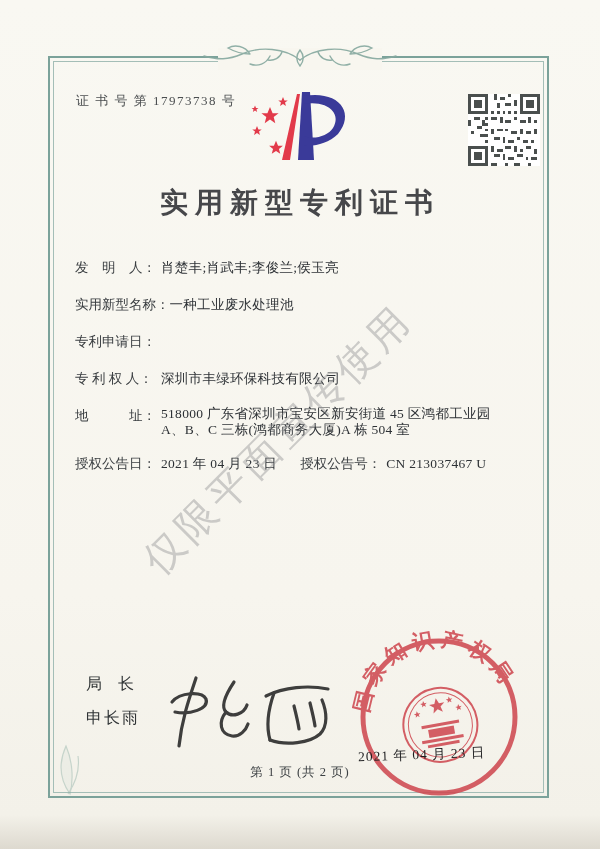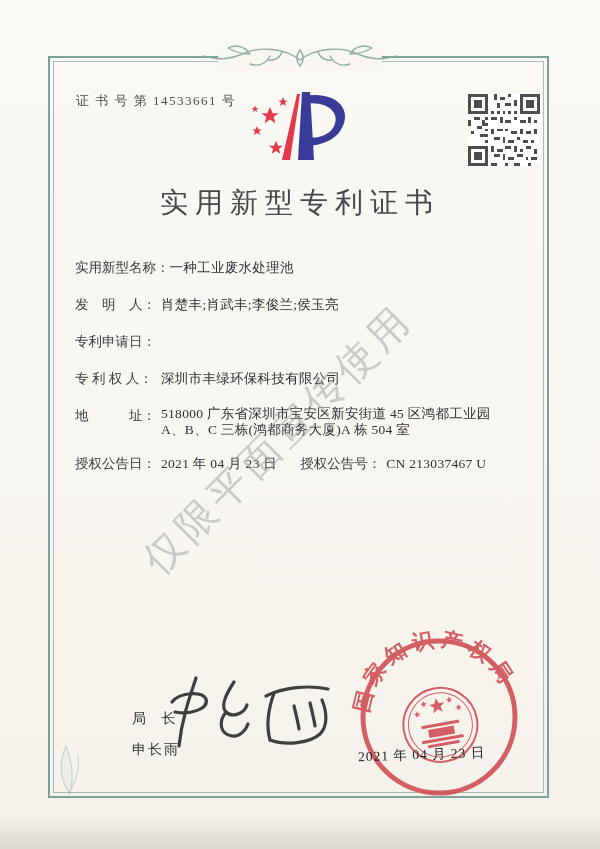--- a/index.html
+++ b/index.html
@@ -22,42 +22,42 @@
     border:1px solid #a4beb7;
   }
   .cert-no{
     position:absolute;left:76px;top:92px;
     font-size:13px;letter-spacing:1.5px;color:#4b4e50;
   }
   .logo{position:absolute;left:240px;top:84px;}
   .qr{position:absolute;left:468px;top:94px;width:72px;height:72px;}
   .title{
     position:absolute;left:0;top:184px;width:100%;text-align:center;
-    font-size:28px;font-weight:400;letter-spacing:7px;color:#46474a;
+    font-size:28px;font-weight:700;letter-spacing:7px;color:#46474a;
   }
   .fields{position:absolute;left:75px;top:258px;width:460px;font-size:13.5px;}
   .frow{display:flex;margin-bottom:17px;line-height:20px;}
   .flabel{flex:0 0 86px;white-space:pre;color:#3a3e41;}
   .fvalue{color:#2e3236;letter-spacing:0.3px;}
   .frow-address{margin-bottom:0;}
   .frow-address .fvalue{width:352px;line-height:16px;}
   .frow-grant{margin-top:16px;}
   .grant2{margin-left:23px;display:flex;}
   .body-text{
     position:absolute;left:75px;top:498px;width:456px;
     font-size:13.5px;line-height:26.5px;letter-spacing:0.5px;color:#34383b;
   }
   .body-text p{margin:0;text-indent:2em;}
   .watermark{
     position:absolute;left:88px;top:412px;width:380px;
     transform:rotate(-45deg);transform-origin:center;
     font-size:40px;letter-spacing:5px;color:#8f9092;opacity:0.42;
     white-space:nowrap;pointer-events:none;z-index:6;text-align:center;
   }
-  .director-block{position:absolute;left:86px;top:710px;font-size:14px;color:#2f3335;margin-left:46px;}
+  .director-block{position:absolute;left:86px;top:674px;font-size:16px;color:#2f3335;}
   .director-title{letter-spacing:6px;}
   .director-name{margin-top:13px;letter-spacing:2px;}
   .signature{position:absolute;left:162px;top:672px;z-index:4;}
   .seal{position:absolute;left:352px;top:630px;z-index:5;}
   .seal-date{
     position:absolute;left:358px;top:746px;z-index:7;
     font-size:13.5px;color:#1d1d1f;letter-spacing:1px;transform:rotate(-2deg);
   }
   .page-indicator{
     position:absolute;left:0;top:764px;width:100%;text-align:center;
@@ -89,21 +89,21 @@
       <path d="M60,12 C55,4 45,2 38,6 C45,10 52,12 60,12"></path>
       <path d="M160,12 C165,4 175,2 182,6 C175,10 168,12 160,12"></path>
       <path d="M80,14 C76,22 68,25 60,22"></path>
       <path d="M140,14 C144,22 152,25 160,22"></path>
       <path d="M110,8 C106,13 106,19 110,24 C114,19 114,13 110,8"></path>
       <path d="M92,10 C90,16 84,19 78,18"></path>
       <path d="M128,10 C130,16 136,19 142,18"></path>
     </g>
   </svg>
 
-  <div class="cert-no">证 书 号 第 14533661 号</div>
+  <div class="cert-no">证 书 号 第 17973738 号</div>
 
   <svg class="logo" width="125" height="88" viewBox="0 0 125 88">
     <g>
       <polygon fill="#e23a4a" points="57,10 60,10 50,76 42,76"></polygon>
       <polygon fill="#3a3a99" points="62,8 70,8 74,76 58,76"></polygon>
       <path fill="#3a3a99" d="M64,12 C98,6 116,28 98,50 C88,60 72,63 64,61 L64,52 C74,56 88,52 93,44 C102,30 88,16 64,20 Z"></path>
       <g fill="#e23a4a">
         <polygon transform="translate(30,32) scale(1.0)" points="0,-9 2.6,-2.8 8.6,-2.8 3.7,1.1 5.3,7.3 0,3.6 -5.3,7.3 -3.7,1.1 -8.6,-2.8 -2.6,-2.8"></polygon>
         <polygon transform="translate(43,18) scale(0.55)" points="0,-9 2.6,-2.8 8.6,-2.8 3.7,1.1 5.3,7.3 0,3.6 -5.3,7.3 -3.7,1.1 -8.6,-2.8 -2.6,-2.8"></polygon>
         <polygon transform="translate(17,47) scale(0.55)" points="0,-9 2.6,-2.8 8.6,-2.8 3.7,1.1 5.3,7.3 0,3.6 -5.3,7.3 -3.7,1.1 -8.6,-2.8 -2.6,-2.8"></polygon>
@@ -119,26 +119,26 @@
     <path class="qw" d="M1,1h5v5h-5z M19,1h5v5h-5z M1,19h5v5h-5z"></path>
     <path class="qd" d="M2,2h3v3h-3z M20,2h3v3h-3z M2,20h3v3h-3z"></path>
     <path class="qd" d="M8,6h1v1h-1z M10,6h1v1h-1z M12,6h1v1h-1z M14,6h1v1h-1z M16,6h1v1h-1z M6,8h1v1h-1z M6,10h1v1h-1z M6,12h1v1h-1z M6,14h1v1h-1z M6,16h1v1h-1z"></path>
     <path class="qd" d="M9,0h1v2h-1z M11,1h2v1h-2z M14,0h1v1h-1z M16,2h1v2h-1z M10,3h1v2h-1z M13,3h2v1h-2z M8,8h2v1h-2z M11,8h1v2h-1z M13,9h2v1h-2z M16,8h1v1h-1z M18,9h2v1h-2z M21,8h1v2h-1z M23,9h1v1h-1z M0,9h1v2h-1z M2,8h2v1h-2z M5,9h1v2h-1z M3,11h2v1h-2z M1,13h1v1h-1z M4,14h2v1h-2z M8,12h1v2h-1z M10,12h2v1h-2z M13,12h1v1h-1z M15,13h2v1h-2z M18,12h1v2h-1z M20,13h2v1h-2z M23,12h1v2h-1z M9,15h2v1h-2z M12,15h1v2h-1z M14,16h2v1h-2z M17,15h1v1h-1z M19,16h2v1h-2z M22,16h1v1h-1z M8,18h1v2h-1z M10,19h2v1h-2z M13,18h2v1h-2z M16,18h1v2h-1z M18,19h1v1h-1z M20,18h2v1h-2z M23,19h1v2h-1z M9,21h2v1h-2z M12,21h1v2h-1z M14,22h2v1h-2z M17,21h2v1h-2z M20,22h1v1h-1z M22,22h2v1h-2z M8,24h2v1h-2z M13,24h1v1h-1z M16,24h2v1h-2z M21,24h1v1h-1z"></path>
   </svg>
 
   <div class="title">实用新型专利证书</div>
 
   <div class="fields">
     <div class="frow">
+      <span class="flabel">发　明　人：</span>
+      <span class="fvalue">肖楚丰;肖武丰;李俊兰;侯玉亮</span>
+    </div>
+    <div class="frow">
       <span class="flabel">实用新型名称：</span>
       <span class="fvalue">一种工业废水处理池</span>
-    </div>
-    <div class="frow">
-      <span class="flabel">发　明　人：</span>
-      <span class="fvalue">肖楚丰;肖武丰;李俊兰;侯玉亮</span>
     </div>
     <div class="frow">
       <span class="flabel">专利申请日：</span>
     </div>
     <div class="frow">
       <span class="flabel">专 利 权 人：</span>
       <span class="fvalue">深圳市丰绿环保科技有限公司</span>
     </div>
     <div class="frow frow-address">
       <span class="flabel">地　　　址：</span>
@@ -205,15 +205,16 @@
     </g>
   </svg>
 
   <div class="seal-date">2021 年 04 月 23 日</div>
 
   <svg class="leaf-ornament" width="42" height="62" viewBox="0 0 42 62">
     <path d="M20,58 C10,44 8,28 16,10 C22,24 24,42 20,58 Z" fill="rgba(143,176,166,0.18)" stroke="#8fb0a6" stroke-width="1.2"></path>
     <path d="M18,58 C26,46 30,34 28,20" fill="none" stroke="#8fb0a6" stroke-width="1.2"></path>
   </svg>
 
+  <div class="page-indicator">第 1 页 (共 2 页)</div>
 
 
 </div>
 
 </body></html>

